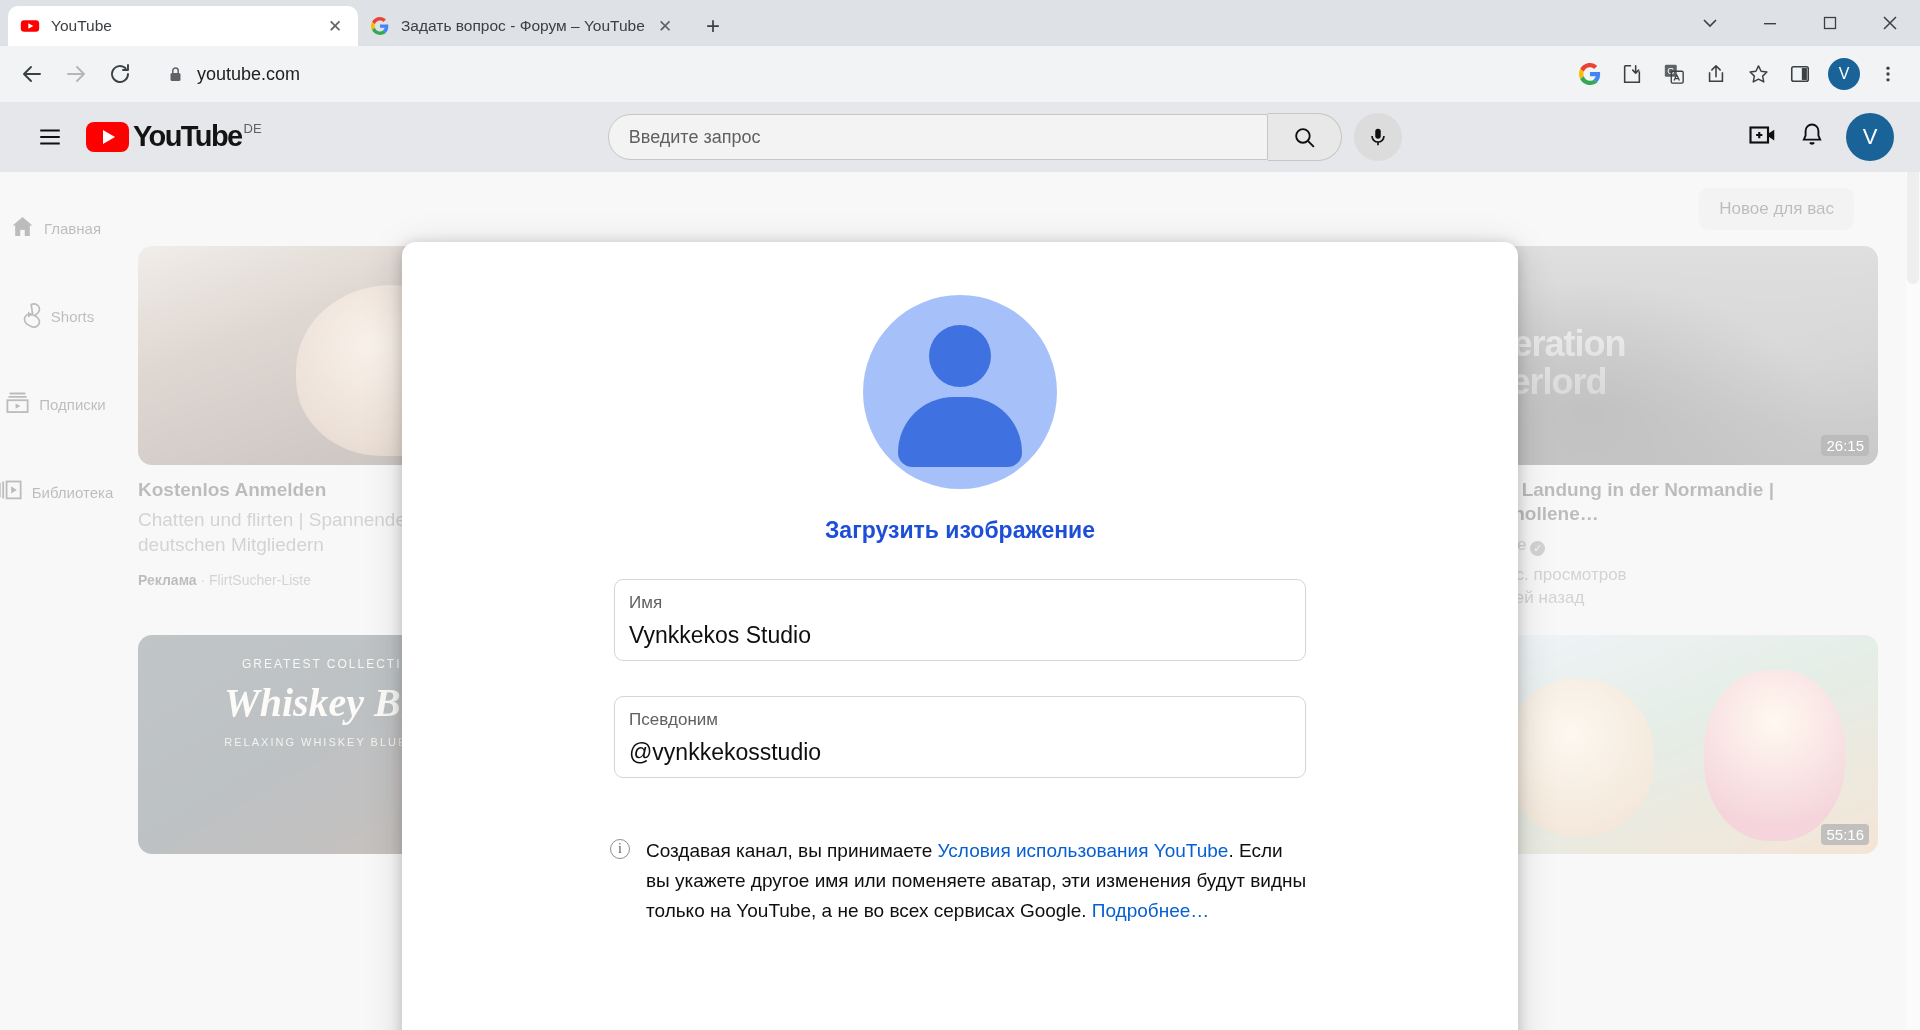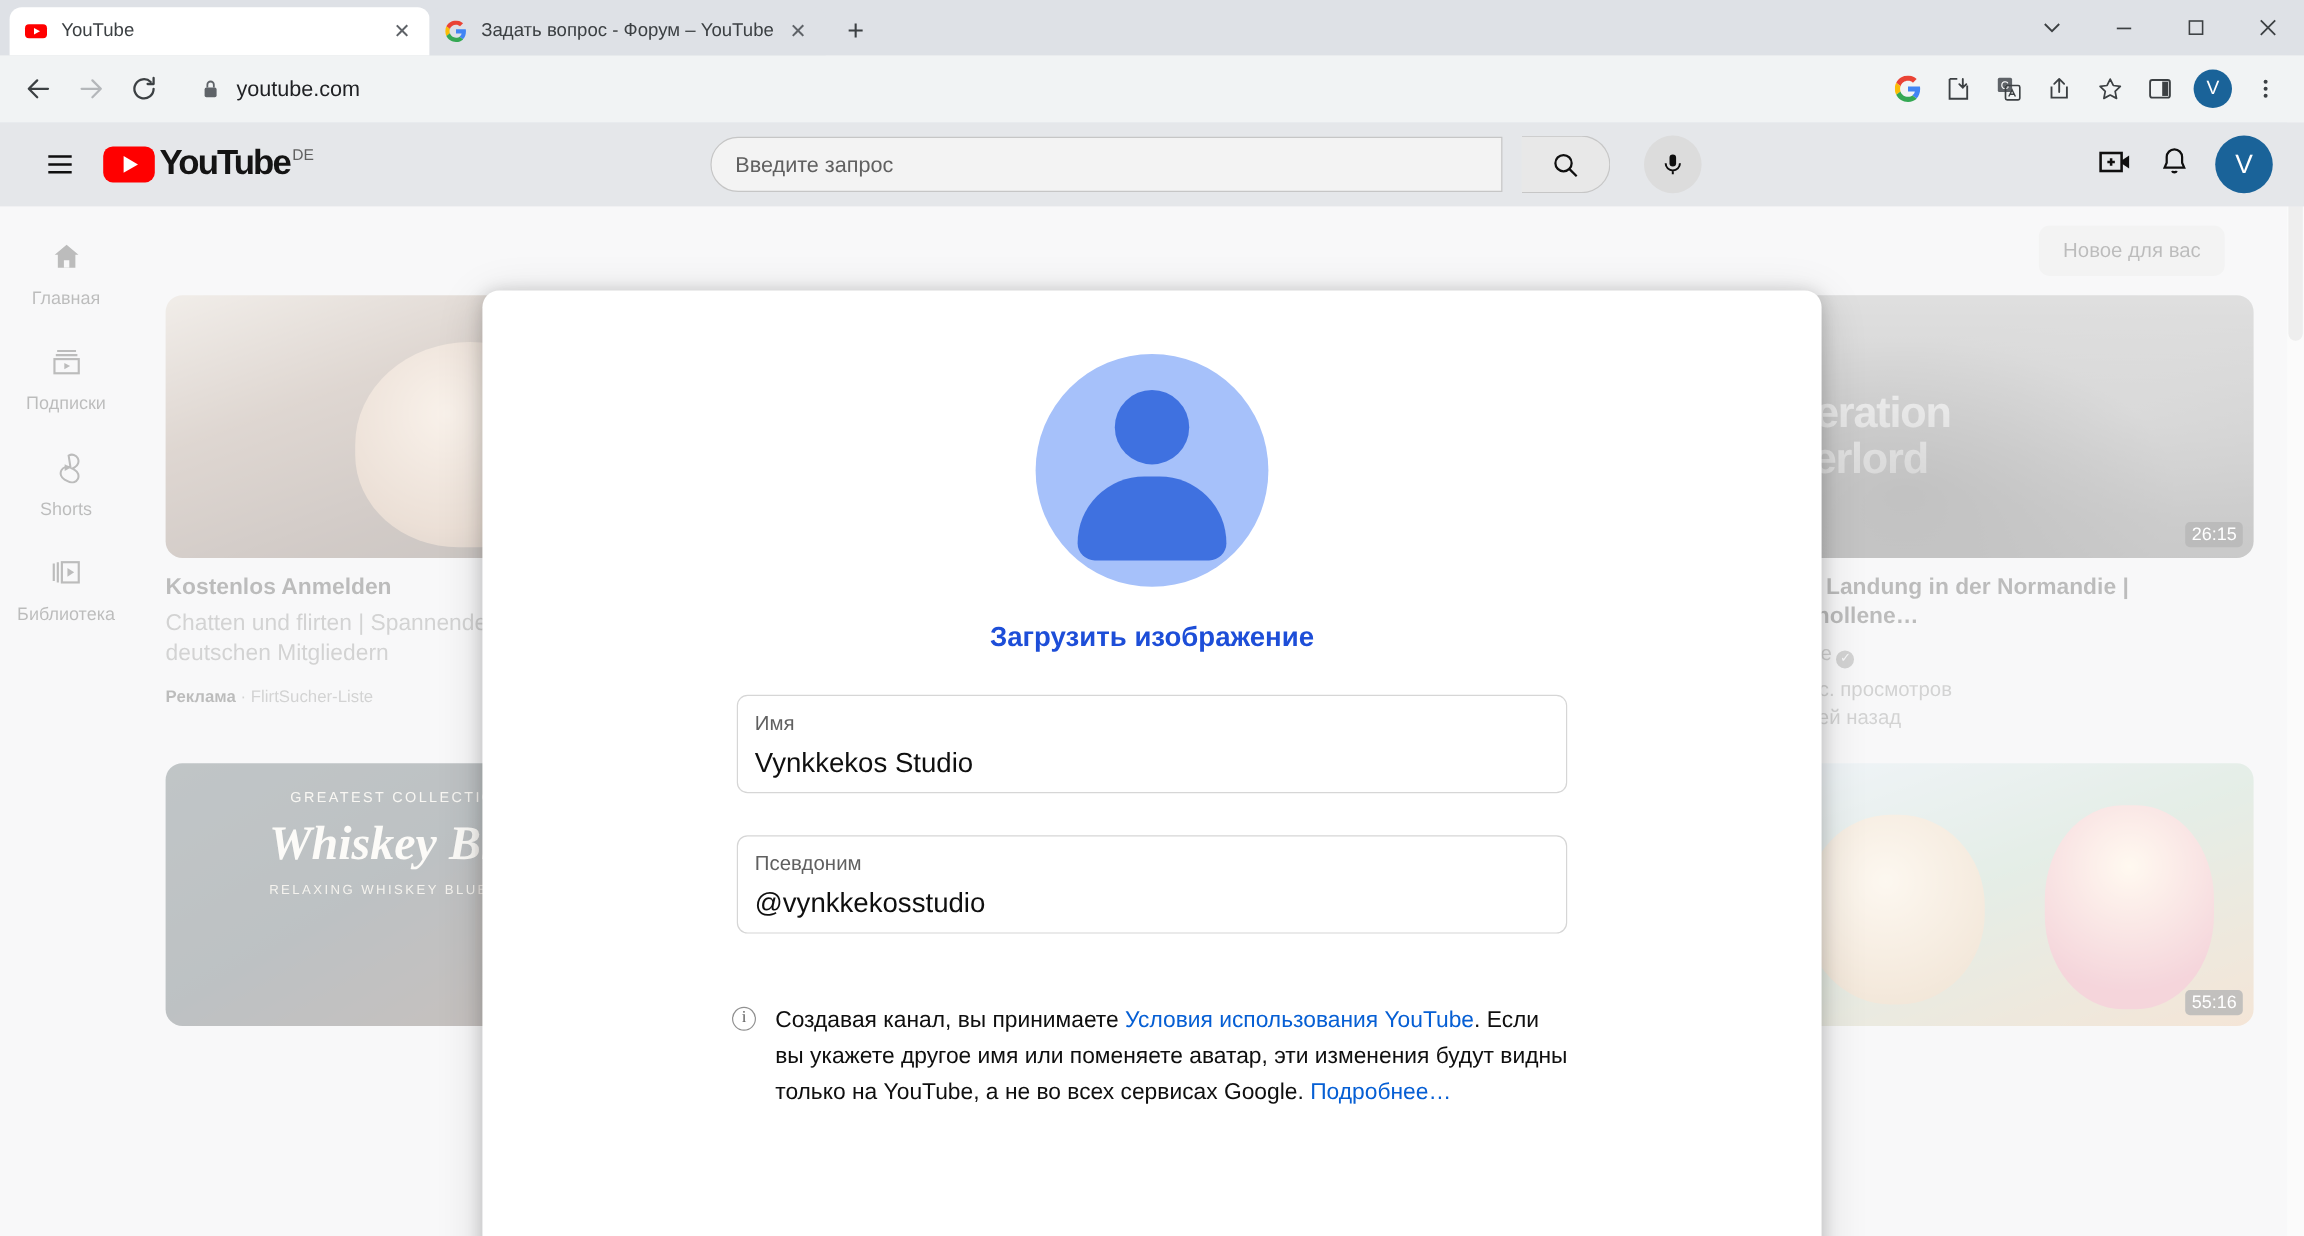--- a/index.html
+++ b/index.html
@@ -82,39 +82,39 @@
   .yt-logo-play { width: 43px; height: 30px; background: #ff0000; border-radius: 8px;
                   display: flex; align-items: center; justify-content: center; }
   .yt-logo-play::after { content: ""; border-left: 12px solid #fff;
                          border-top: 7px solid transparent; border-bottom: 7px solid transparent;
                          margin-left: 3px; }
   .yt-word { font-size: 29px; font-weight: bold; color: #141414; letter-spacing: -1.6px;
              margin-left: 4px; line-height: 28px; }
   .yt-cc { font-size: 13px; color: #606060; margin-left: 2px; line-height: 13px; }
 
   .yt-search-wrap { flex: 1; display: flex; justify-content: center; align-items: center;
-                    gap: 28px; }
+                    gap: 12px; }
   .yt-searchbox { width: 660px; height: 46px; border: 1px solid #c6c6c6;
                   border-radius: 24px 0 0 24px; background: #f3f3f3;
                   display: flex; align-items: center; padding-left: 20px; }
   .yt-searchbox span { color: #606060; font-size: 18px; }
   .yt-searchbtn { width: 74px; height: 48px; border: 1px solid #c6c6c6;
                   border-left: none; border-radius: 0 24px 24px 0; background: #e8e8e8;
                   display: flex; align-items: center; justify-content: center; }
   .yt-mic { width: 48px; height: 48px; border-radius: 50%; background: #dcdcdc;
             display: flex; align-items: center; justify-content: center; }
   .yt-right { display: flex; align-items: center; gap: 20px; }
   .yt-avatar { width: 48px; height: 48px; border-radius: 50%; background: #1a6399;
                color: #fff; display: flex; align-items: center; justify-content: center;
                font-size: 22px; }
 
   
   .yt-sidebar { position: absolute; left: 0; top: 70px; width: 110px;
                 padding-top: 12px; }
-  .sb-item { height: 88px; display: flex; flex-direction: column;
+  .sb-item { height: 88px; display: flex; flex-direction: row;
              align-items: center; justify-content: center; gap: 8px; }
   .sb-label { font-size: 15px; color: #0f0f0f; }
 
   
   .yt-content { position: absolute; left: 110px; top: 70px; right: 14px; bottom: 0;
                 padding: 0 28px; }
   .chiprow { height: 74px; display: flex; align-items: center; justify-content: flex-end;
              padding-right: 24px; }
   .chip { background: #d5d5d5; border-radius: 9px; padding: 11px 20px;
           font-size: 17px; color: #0f0f0f; }
@@ -402,35 +402,35 @@
           <svg width="27" height="27" viewBox="0 0 24 24">
               <path d="M12 3.5L3.2 11h2.3v9.5h13V11h2.3z" fill="#0f0f0f"></path>
               <rect x="10" y="15" width="4" height="5.5" fill="#e5e7ea"></rect>
             </svg>
         </span>
         <span class="sb-label">Главная</span>
       </div>
       <div class="sb-item">
         <span>
           <svg width="27" height="27" viewBox="0 0 24 24">
+              <path d="M13.5 3.2c2.6-1.4 5.6-.4 6.8 2s.2 5.4-2.4 6.8l-1.6.9 1.6.9c2.6 1.4 3.6 4.4 2.4 6.8s-4.2 3.4-6.8 2l-3-1.6c-2.6-1.4-3.6-4.4-2.4-6.8s4.2-3.4 6.8-2z" stroke="#0f0f0f" stroke-width="1.5" fill="none"></path>
+              <path d="M10.6 9.6l4.6 2.5-4.6 2.5z" fill="#0f0f0f"></path>
+            </svg>
+        </span>
+        <span class="sb-label">Shorts</span>
+      </div>
+      <div class="sb-item">
+        <span>
+          <svg width="27" height="27" viewBox="0 0 24 24">
               <path d="M5 4h14M4 7h16" stroke="#0f0f0f" stroke-width="1.6"></path>
               <rect x="3" y="10" width="18" height="10.5" stroke="#0f0f0f" stroke-width="1.6" fill="none"></rect>
               <path d="M10.3 12.8l4.3 2.4-4.3 2.4z" fill="#0f0f0f"></path>
             </svg>
         </span>
         <span class="sb-label">Подписки</span>
-      </div>
-      <div class="sb-item">
-        <span>
-          <svg width="27" height="27" viewBox="0 0 24 24">
-              <path d="M13.5 3.2c2.6-1.4 5.6-.4 6.8 2s.2 5.4-2.4 6.8l-1.6.9 1.6.9c2.6 1.4 3.6 4.4 2.4 6.8s-4.2 3.4-6.8 2l-3-1.6c-2.6-1.4-3.6-4.4-2.4-6.8s4.2-3.4 6.8-2z" stroke="#0f0f0f" stroke-width="1.5" fill="none"></path>
-              <path d="M10.6 9.6l4.6 2.5-4.6 2.5z" fill="#0f0f0f"></path>
-            </svg>
-        </span>
-        <span class="sb-label">Shorts</span>
       </div>
       <div class="sb-item">
         <span>
           <svg width="27" height="27" viewBox="0 0 24 24">
               <path d="M2.5 5v13" stroke="#0f0f0f" stroke-width="1.6"></path>
               <path d="M5.5 4v15" stroke="#0f0f0f" stroke-width="1.6"></path>
               <rect x="8.5" y="4" width="12.5" height="15" stroke="#0f0f0f" stroke-width="1.6" fill="none"></rect>
               <path d="M12.6 8.3l5 3.2-5 3.2z" fill="#0f0f0f"></path>
             </svg>
         </span>

